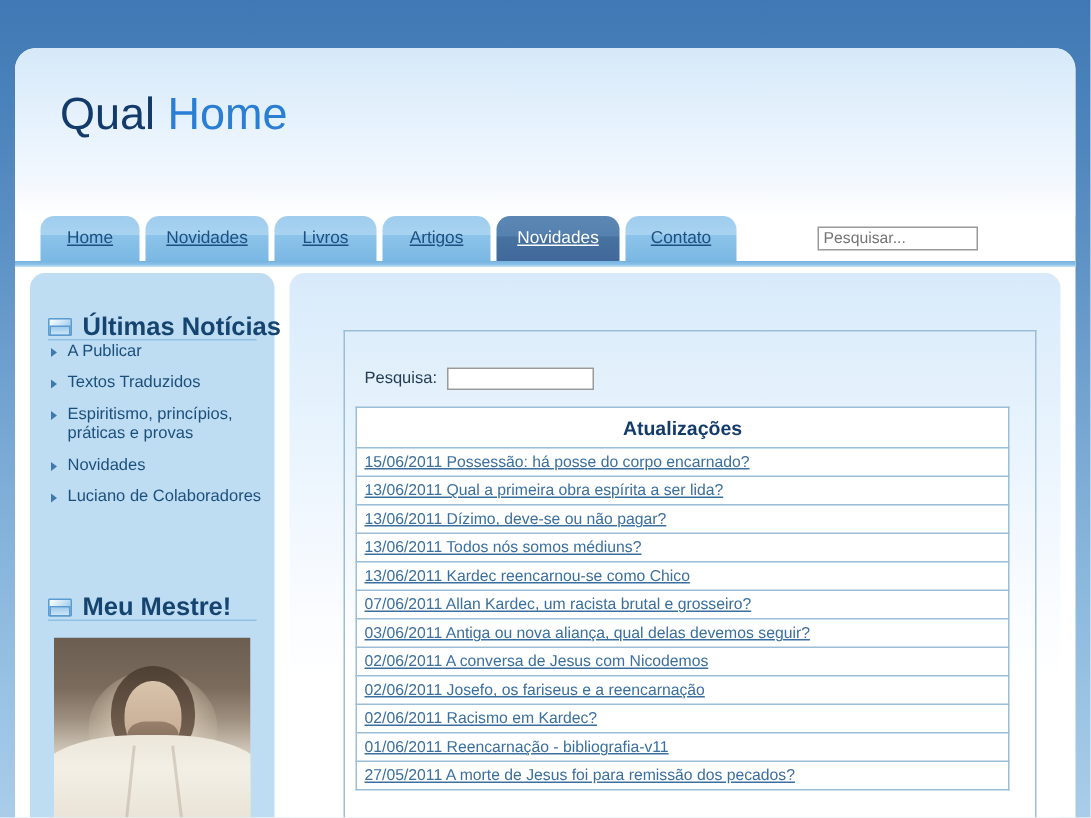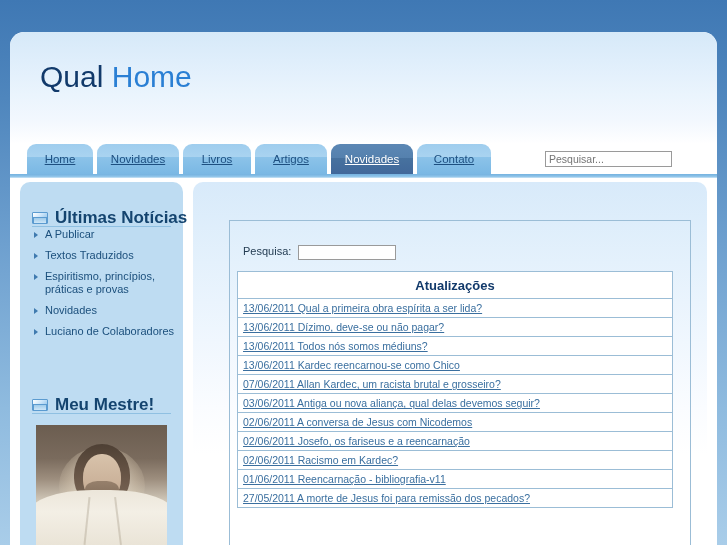--- a/index.html
+++ b/index.html
@@ -87,21 +87,21 @@
     width: 707px;
     height: 4px;
     background: linear-gradient(to bottom, #74b2e0 0%, #8cc2e8 60%, #cfe6f6 100%);
   }
 
   
   #top-search {
     position: absolute;
     left: 535px;
     top: 7px;
-    width: 127px;
+    width: 107px;
     height: 16px;
     border: 1px solid #9a9a9a;
     background: #ffffff;
     font-family: "Liberation Sans", sans-serif;
     font-size: 10.5px;
     color: #333333;
     padding: 0 3px;
     box-sizing: border-box;
     outline: none;
   }
@@ -412,20 +412,23 @@
         </div>
 
         <table id="updates">
           <thead>
             <tr>
               <th>Atualizações</th>
             </tr>
           </thead>
           <tbody id="updates-body">
               <tr>
+                <td><a>15/06/2011 Possessão: há posse do corpo encarnado?</a></td>
+              </tr>
+              <tr>
                 <td><a>13/06/2011 Qual a primeira obra espírita a ser lida?</a></td>
               </tr>
               <tr>
                 <td><a>13/06/2011 Dízimo, deve-se ou não pagar?</a></td>
               </tr>
               <tr>
                 <td><a>13/06/2011 Todos nós somos médiuns?</a></td>
               </tr>
               <tr>
                 <td><a>13/06/2011 Kardec reencarnou-se como Chico</a></td>

